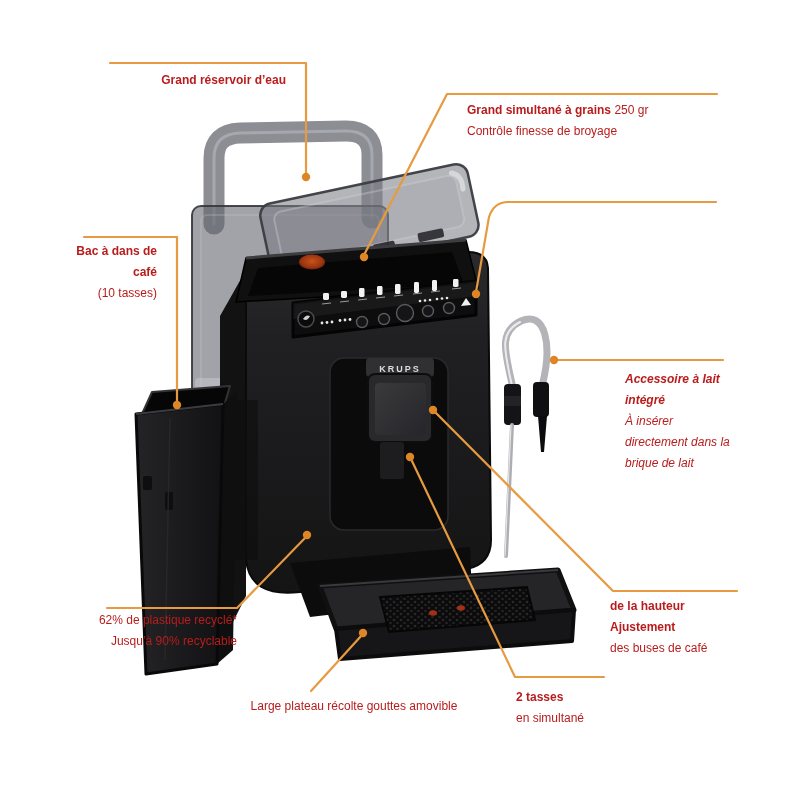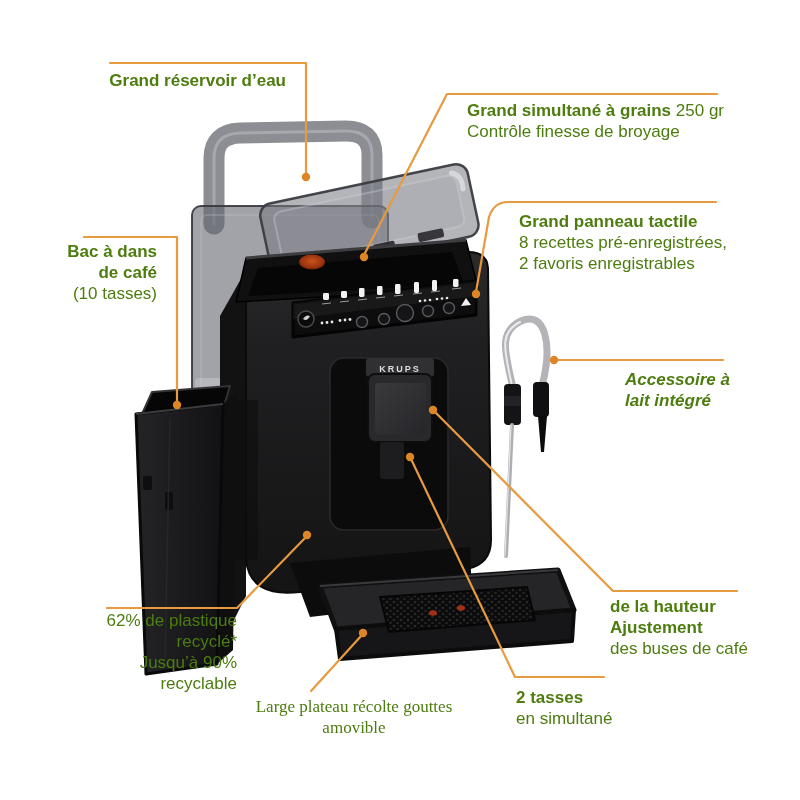--- a/index.html
+++ b/index.html
@@ -1,22 +1,22 @@
 <!DOCTYPE html>
 <html><head>
 <meta charset="utf-8">
 <style>
   html,body{margin:0;padding:0;background:#fff;}
   .stage{position:relative;width:800px;height:800px;background:#ffffff;overflow:hidden;
          font-family:"Liberation Sans",sans-serif;color:#111;}
   .art{position:absolute;left:0;top:0;z-index:1;}
-  .callout{position:absolute;z-index:2;font-size:17px;line-height:21px;color:#4d7c0f;}
+  .callout{position:absolute;z-index:2;font-size:12px;line-height:21px;color:#b91c1c;}
   .callout .b{font-weight:bold;}
   .ta-r{text-align:right;}
-  .ta-c{text-align:center;font-family:Liberation Serif, serif;}
+  .ta-c{text-align:center;}
   .nowrap{white-space:nowrap;}
   
   .c-water {left:90px;  top:70px;  width:196px;}
   .c-grains{left:467px; top:100px;}
   .c-panel {left:519px; top:211px;}
   .c-bac   {left:67px;  top:241px; width:90px;}
   .c-lait  {left:625px; top:369px; width:112px;font-style:italic;}
   .c-plast {left:65px;  top:610px; width:172px;}
   .c-tray  {left:246px; top:696px; width:216px;}
   .c-cups  {left:516px; top:687px;}
@@ -203,33 +203,29 @@
   </div>
 
   <div class="callout c-grains nowrap">
     <div>
       <span class="b">Grand simultané à grains</span>
       <span>250 gr</span>
     </div>
     <div>Contrôle finesse de broyage</div>
   </div>
 
-  <div class="callout c-panel nowrap">
-    <div class="b">Grand panneau tactile</div>
-    <div>8 recettes pré-enregistrées,</div>
-    <div>2 favoris enregistrables</div>
-  </div>
 
   <div class="callout c-bac ta-r">
     <div class="b">Bac à dans de café</div>
     <div class="nowrap">(10 tasses)</div>
   </div>
 
   <div class="callout c-lait">
     <div class="b">Accessoire à lait intégré</div>
+    <div>À insérer directement dans la brique de lait</div>
   </div>
 
   <div class="callout c-plast ta-r b">
     <div>62% de plastique recyclé*</div>
     <div>Jusqu’à 90% recyclable</div>
   </div>
 
   <div class="callout c-tray ta-c b">
     <div>Large plateau récolte gouttes amovible</div>
   </div>

